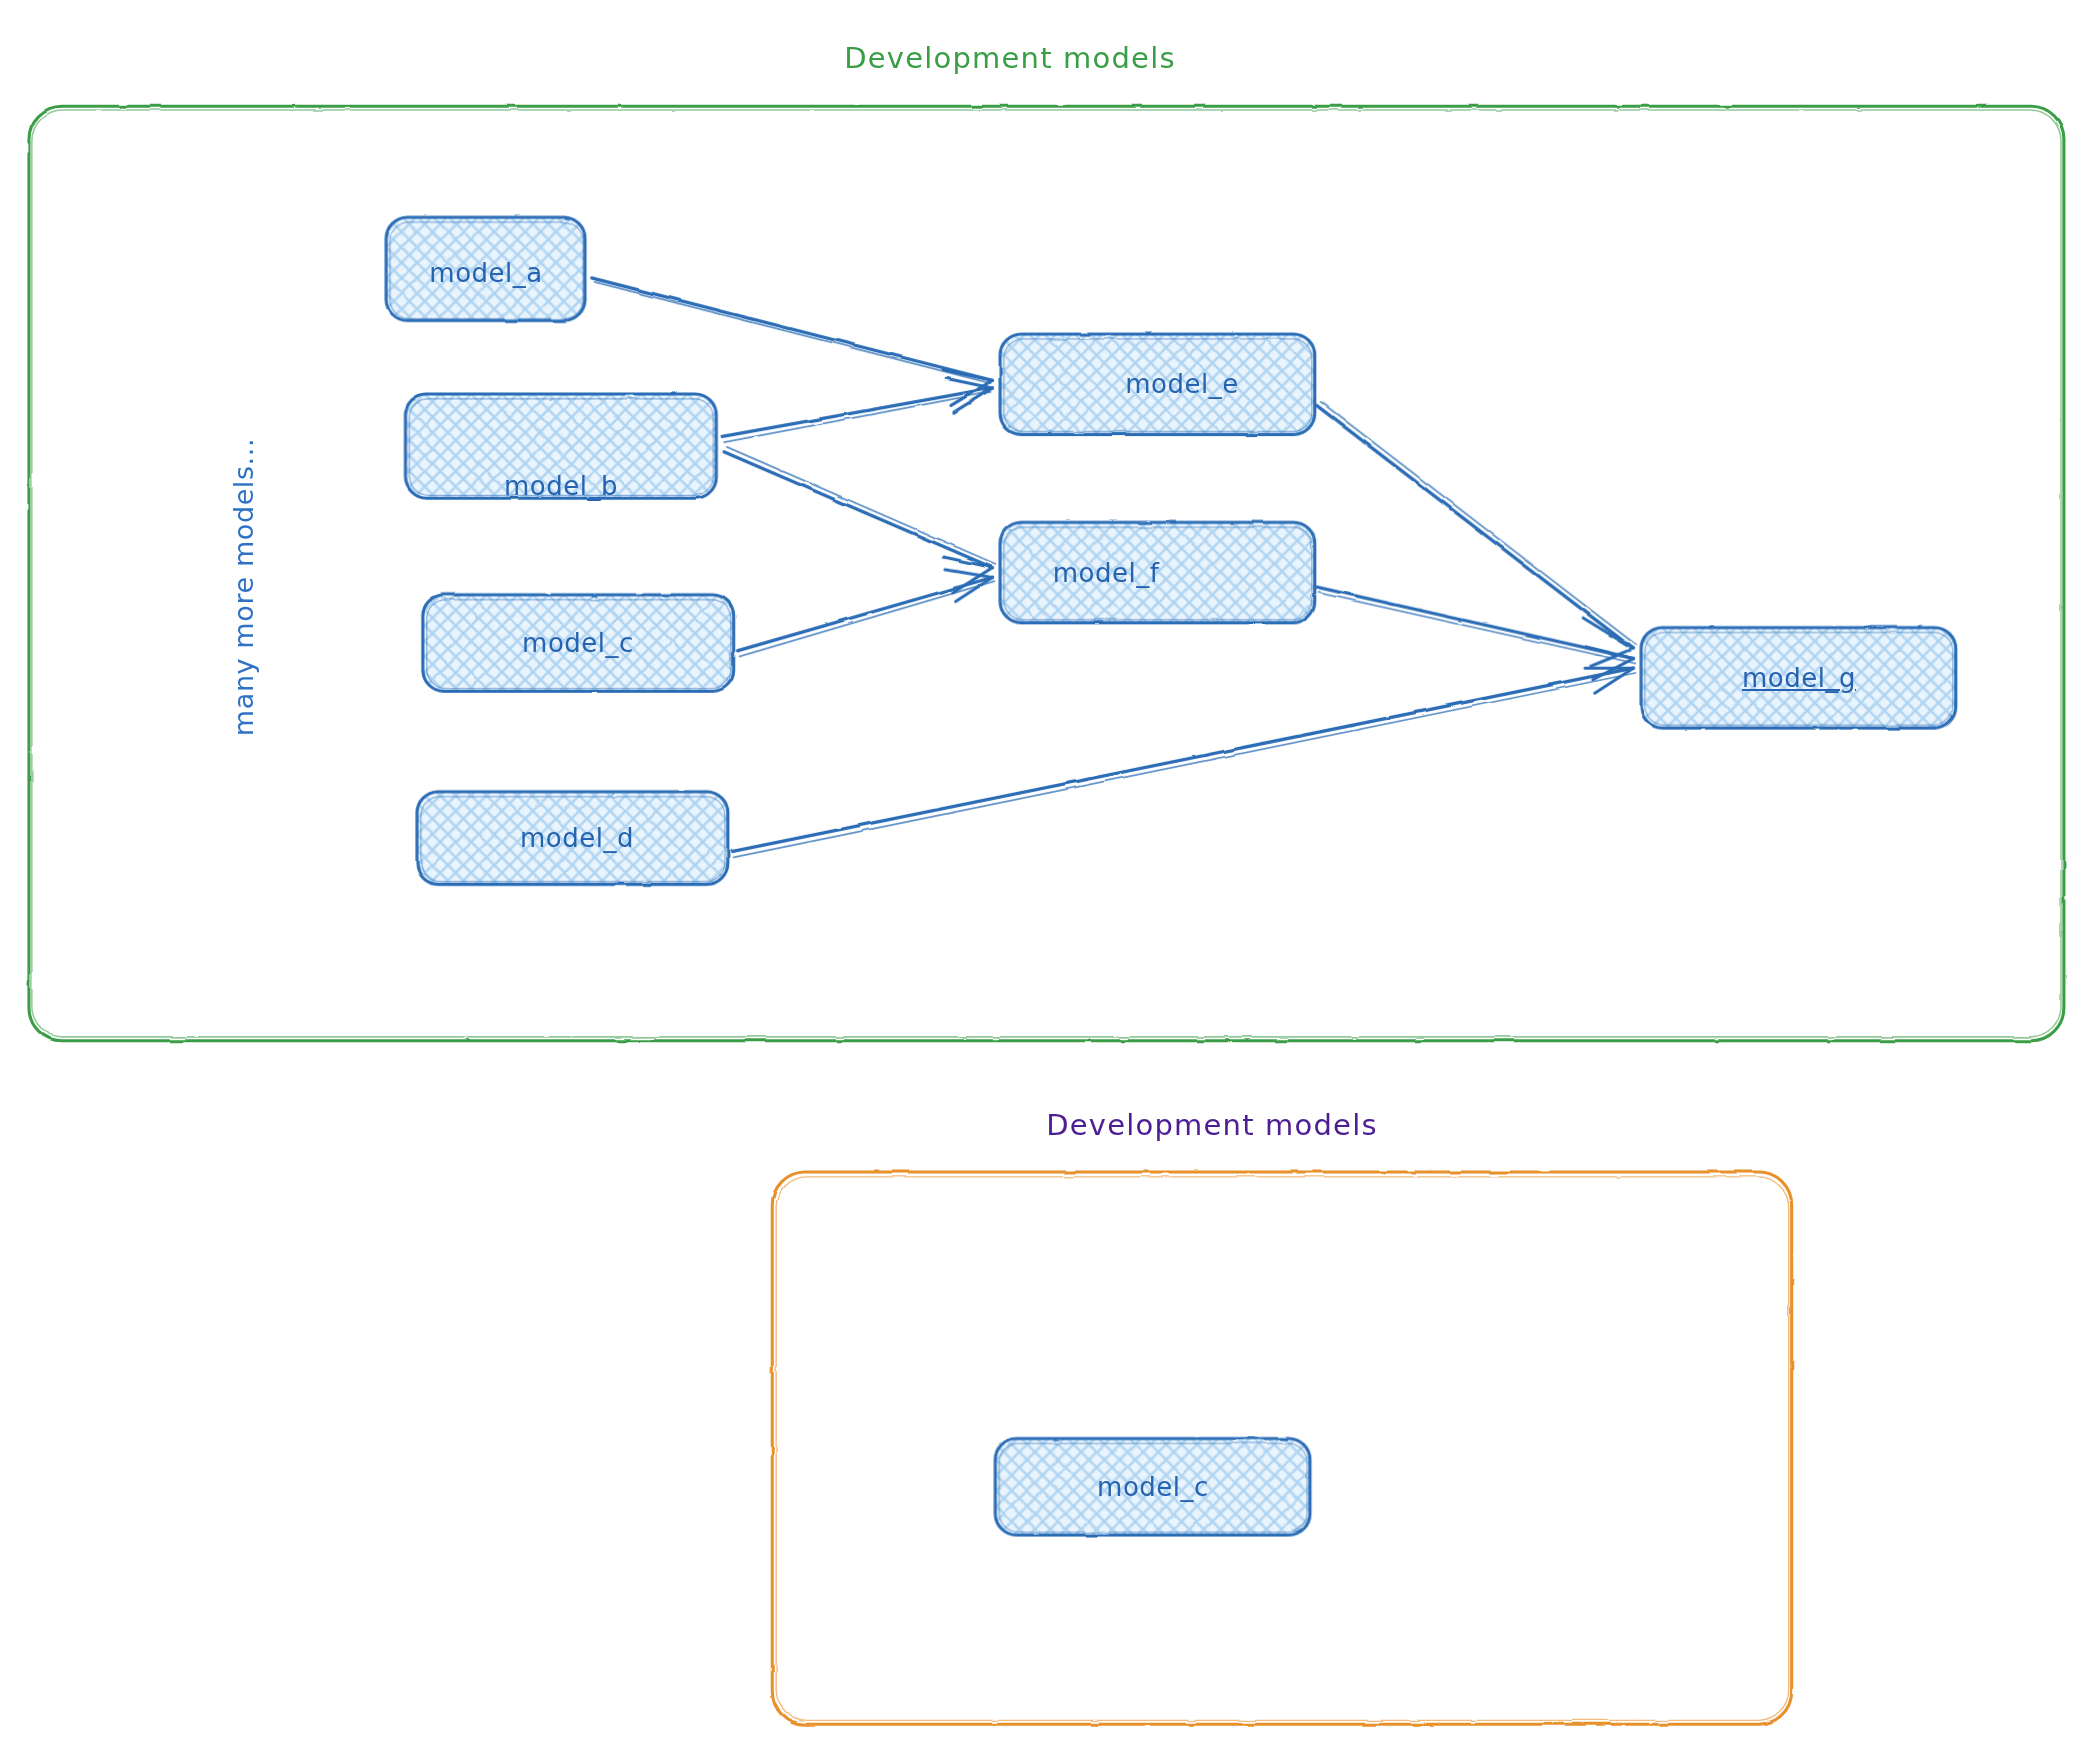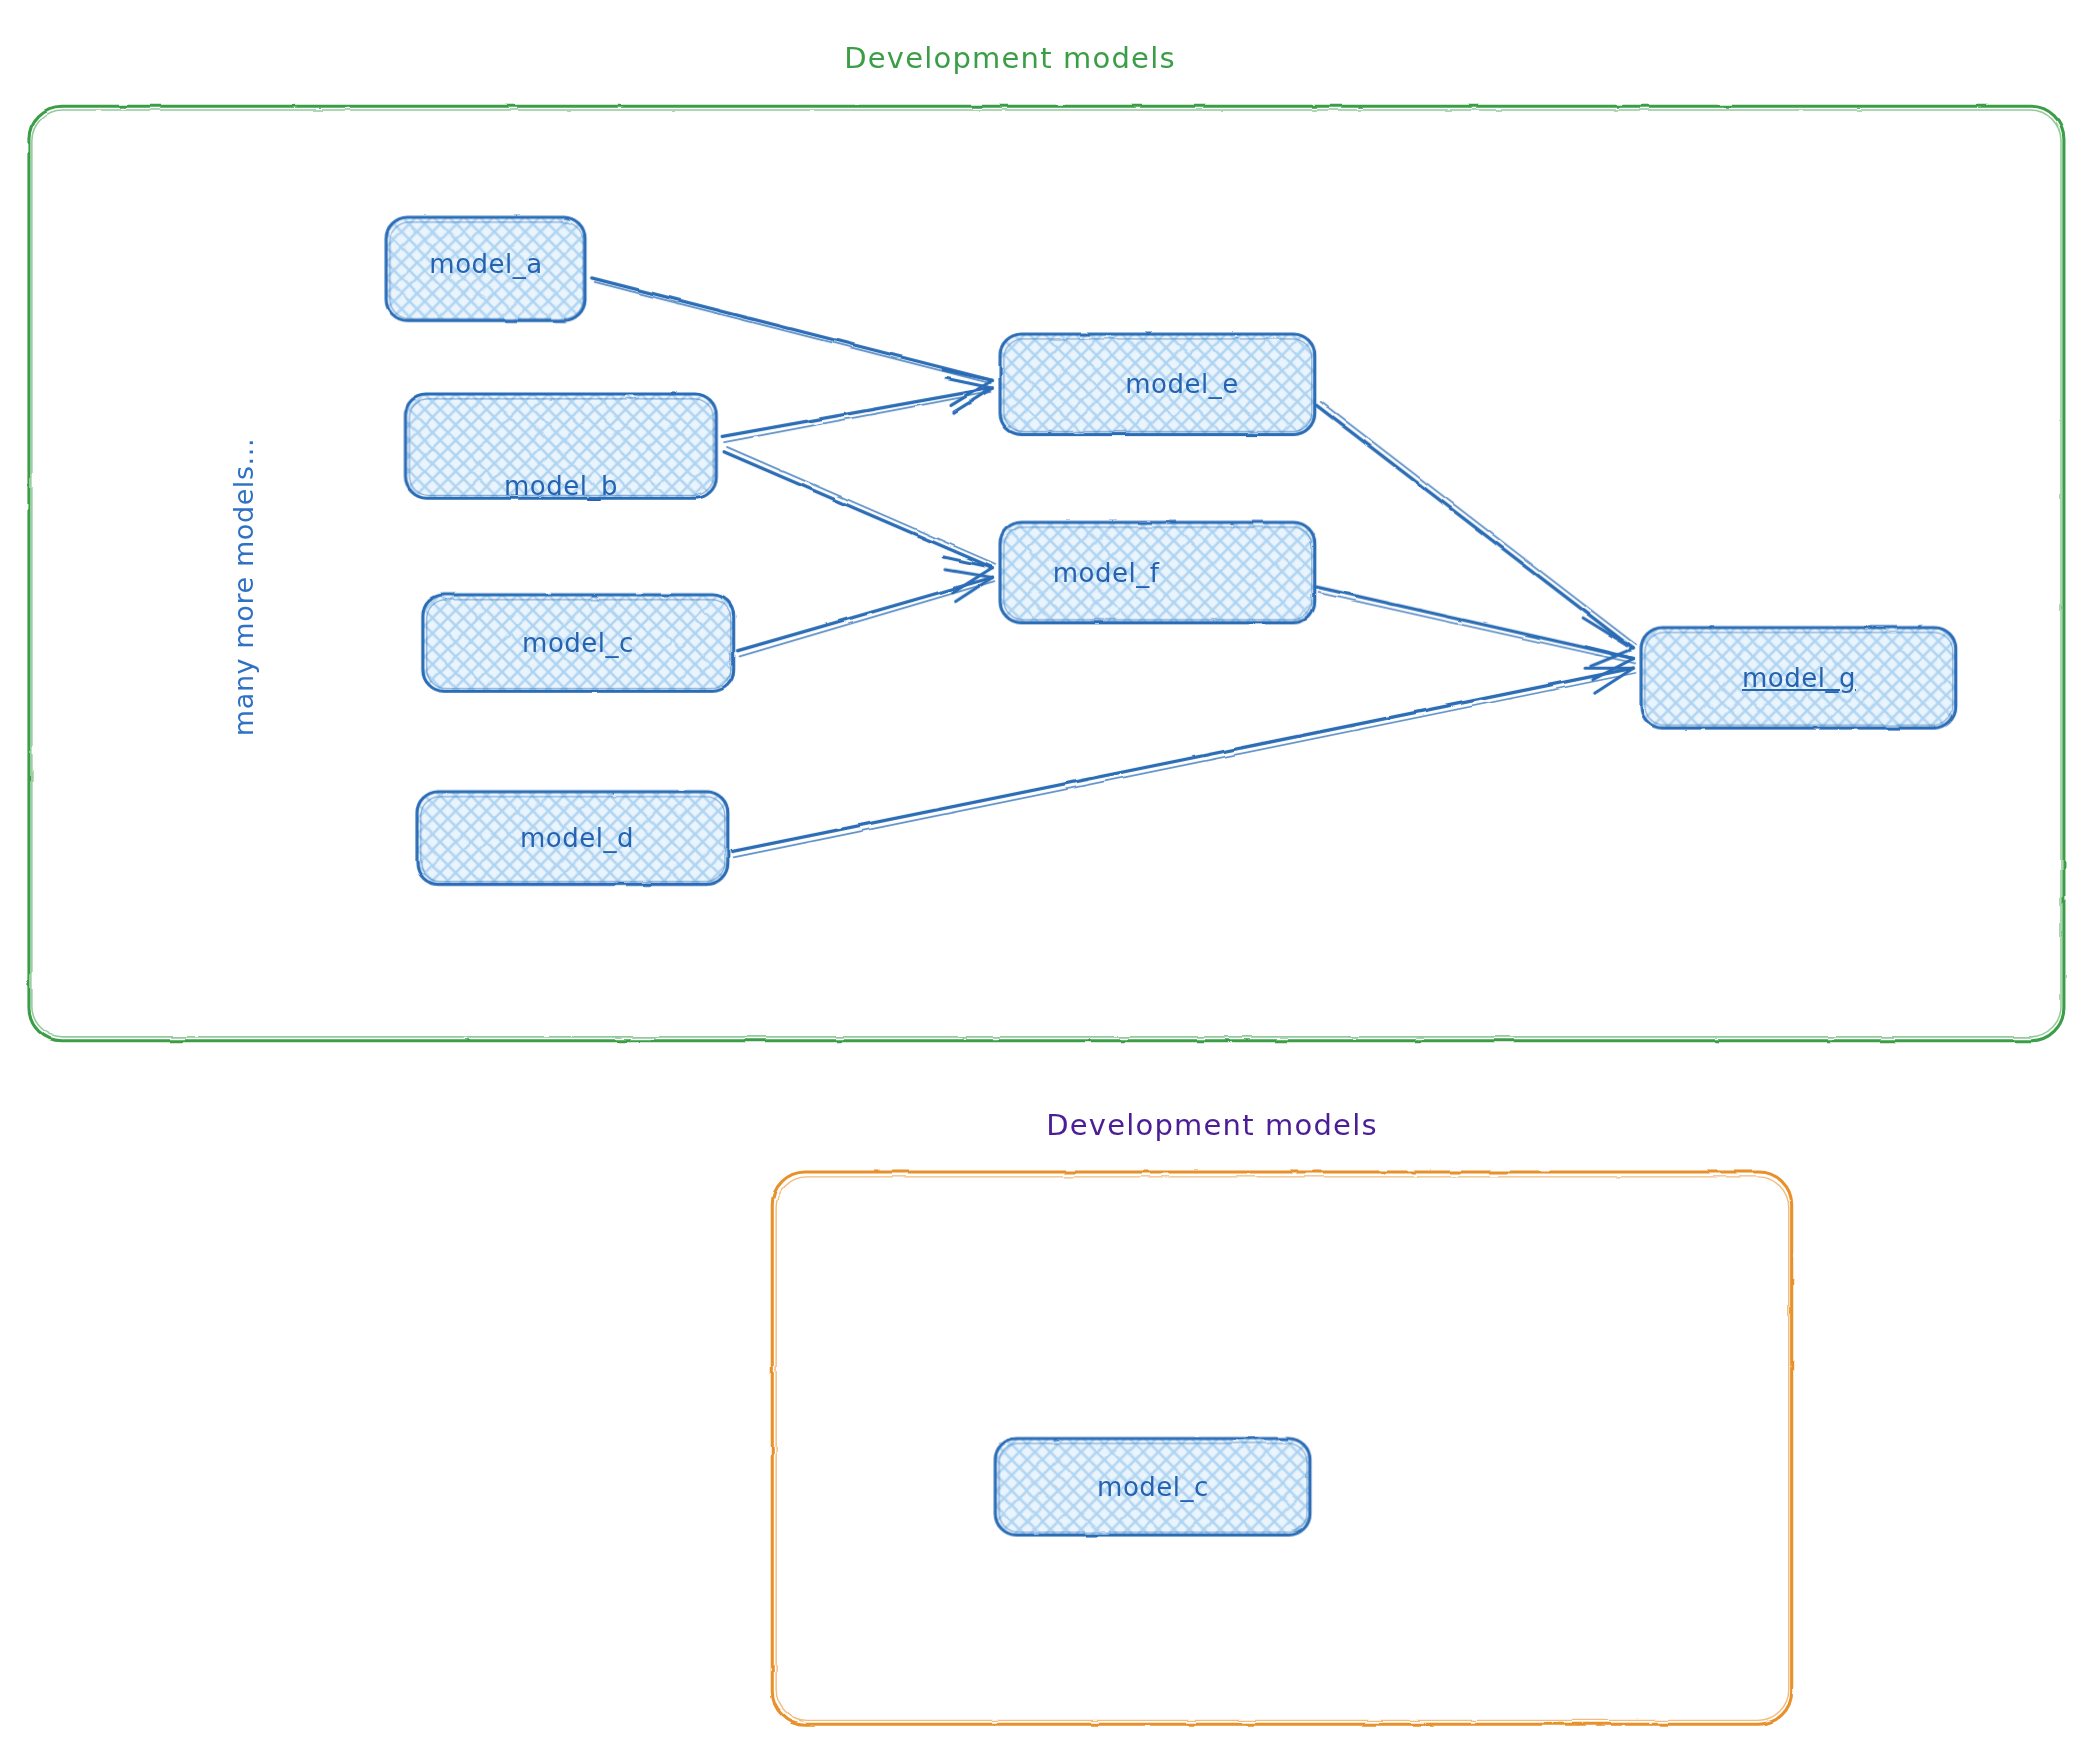--- a/index.html
+++ b/index.html
@@ -172,21 +172,21 @@
         <rect x="1035" y="1495" width="319" height="92" rx="20" ry="20" fill="none" stroke="#2a6cb5" stroke-width="1.3" opacity=".5"></rect>
       </g>
     </g>
   </svg>
 
   <div class="grp-title prod" style="left:1010px; top:41px;">Development models</div>
   <div class="grp-title dev" style="left:1212px; top:1108px;">Development models</div>
 
   <div class="side-label" style="left:243px; top:587px;">many more models...</div>
 
-  <div class="node-label" style="left:486px; top:264px;">model_a</div>
+  <div class="node-label" style="left:486px; top:273px;">model_a</div>
   <div class="node-label" style="left:561px; top:446px;margin-top:40px;">model_b</div>
   <div class="node-label" style="left:578px; top:643px;">model_c</div>
   <div class="node-label" style="left:577px; top:838px;">model_d</div>
   <div class="node-label" style="left:1158px; top:384px;margin-left:24px;">model_e</div>
   <div class="node-label" style="left:1106px; top:573px;">model_f</div>
   <div class="node-label" style="left:1799px; top:678px;text-decoration:underline;">model_g</div>
   <div class="node-label" style="left:1153px; top:1487px;">model_c</div>
 
 </div>
 

